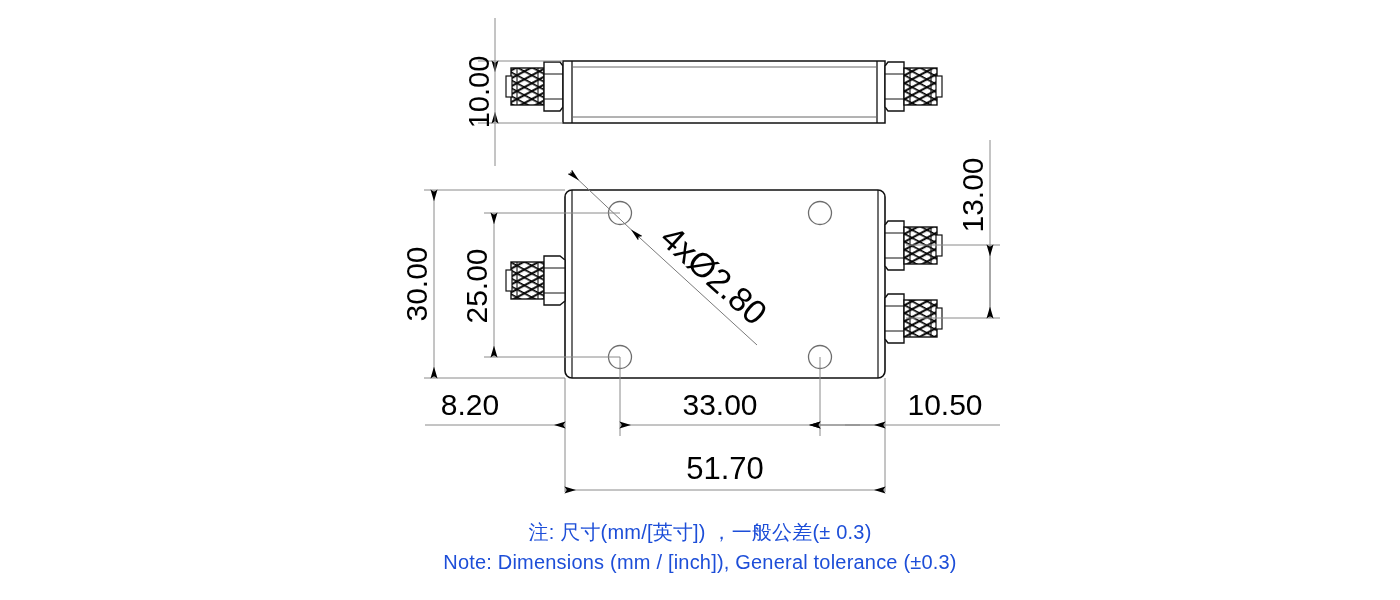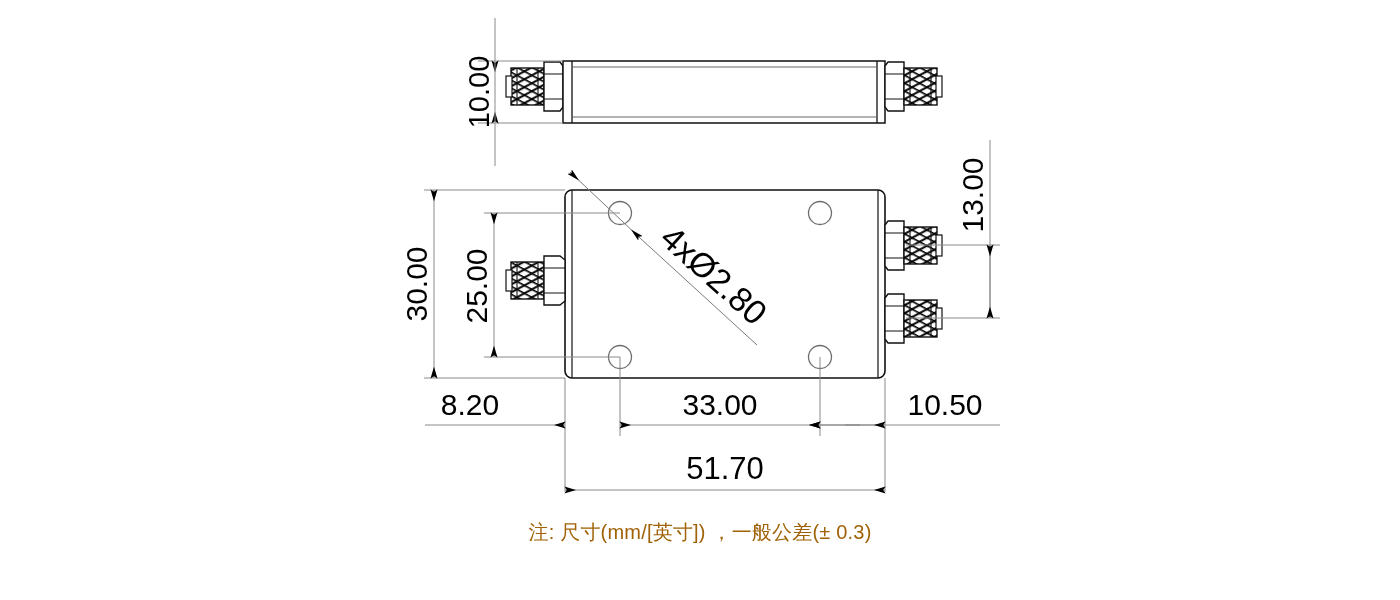--- a/index.html
+++ b/index.html
@@ -1,19 +1,19 @@
 <!DOCTYPE html>
 <html><head>
 <meta charset="utf-8">
 <style>
   html,body{margin:0;padding:0;background:#ffffff;}
   body{width:1400px;height:600px;font-family:"Liberation Sans",sans-serif;overflow:hidden;}
   #stage{position:relative;width:1400px;height:600px;background:#fff;}
   svg#drawing{position:absolute;left:0;top:0;width:1400px;height:600px;display:block;}
-  .notes{position:absolute;left:0;width:1400px;text-align:center;color:#a16207;}
+  .notes{position:absolute;left:0;width:1400px;text-align:center;color:#1d4ed8;}
   .note-cn{top:519px;font-size:20px;letter-spacing:.2px;}
   .note-en{top:551px;font-size:20px;letter-spacing:.2px;}
 </style>
 </head>
 <body>
 
 <div id="stage">
 
   <svg id="drawing" viewBox="0 0 1400 600">
     <defs>
@@ -186,14 +186,15 @@
 
         <line x1="565" y1="436" x2="565" y2="492" stroke="#8a8a8a" stroke-width="1.0"></line>
         <line x1="885" y1="436" x2="885" y2="492" stroke="#8a8a8a" stroke-width="1.0"></line>
         <line x1="565" y1="490" x2="885" y2="490" stroke="#8a8a8a" stroke-width="1.0" marker-start="url(#arrowFilled)" marker-end="url(#arrowFilled)"></line>
         <text x="725" y="479" text-anchor="middle" font-family="Liberation Sans, sans-serif" font-size="31" fill="#000">51.70</text>
       </g>
     </g>
   </svg>
 
   <div class="notes note-cn">注: 尺寸(mm/[英寸])  ，一般公差(± 0.3)</div>
+  <div class="notes note-en">Note: Dimensions (mm / [inch]), General tolerance (±0.3)</div>
 
 </div>
 
 </body></html>

